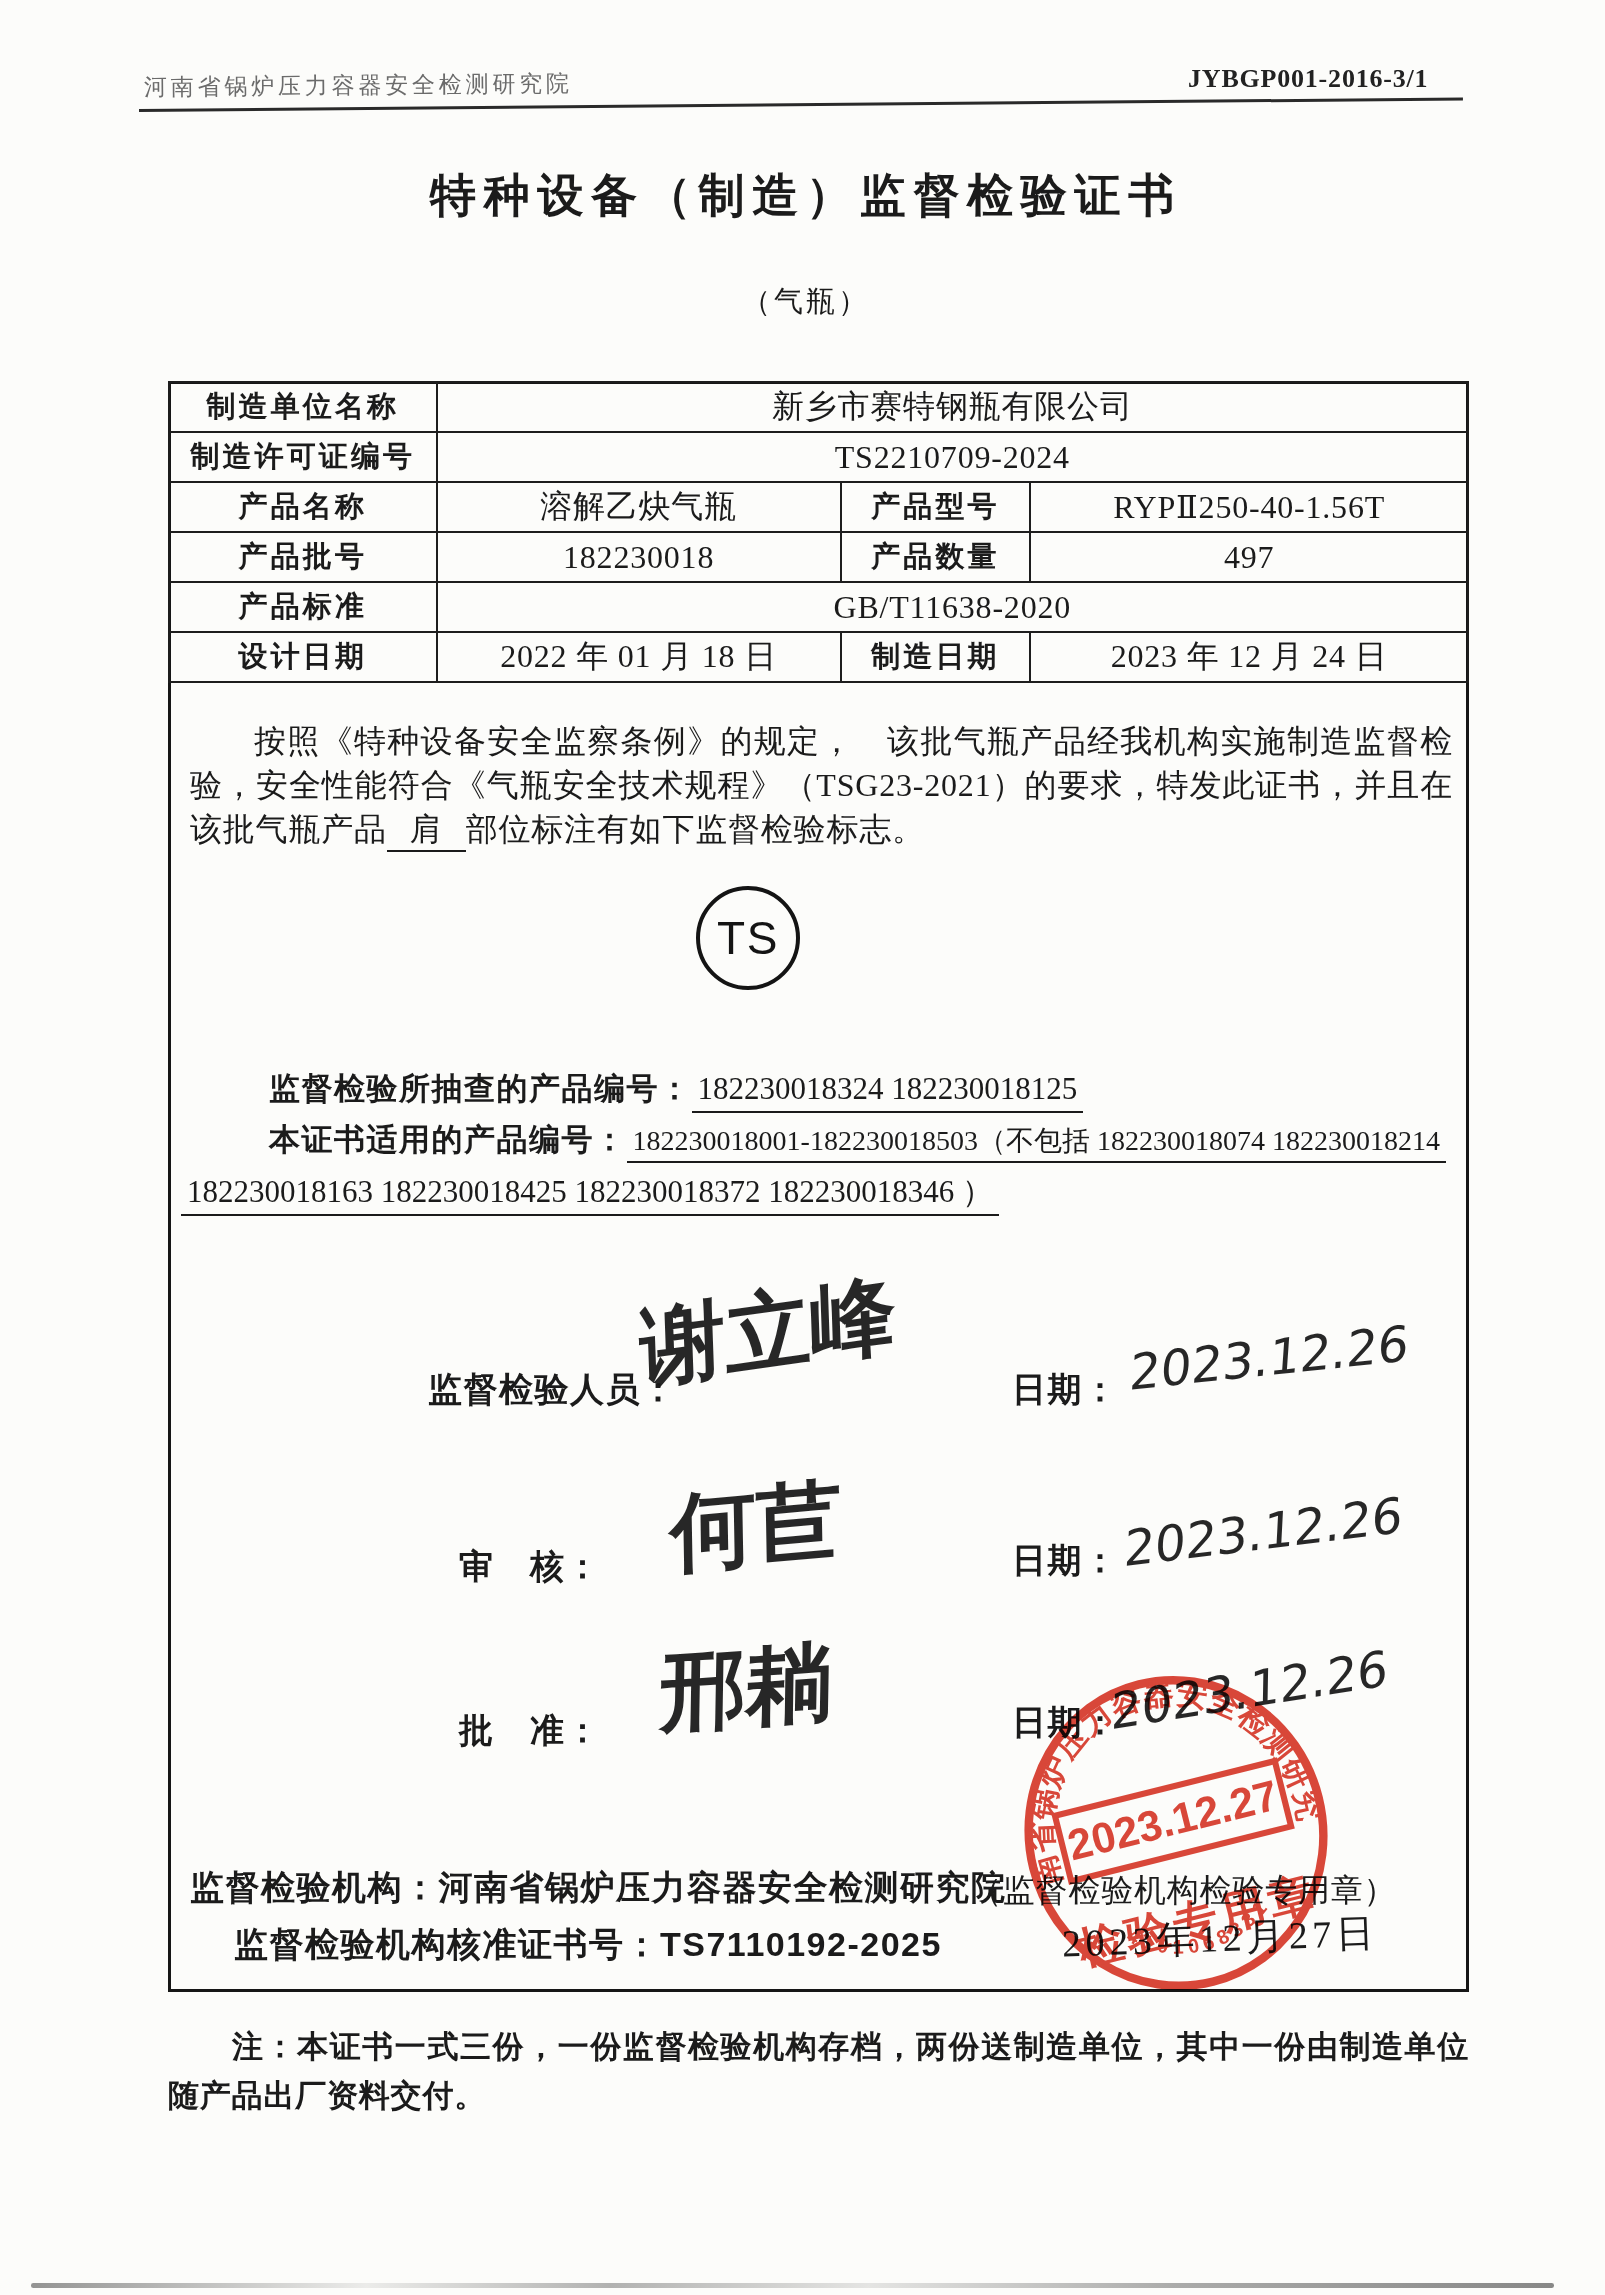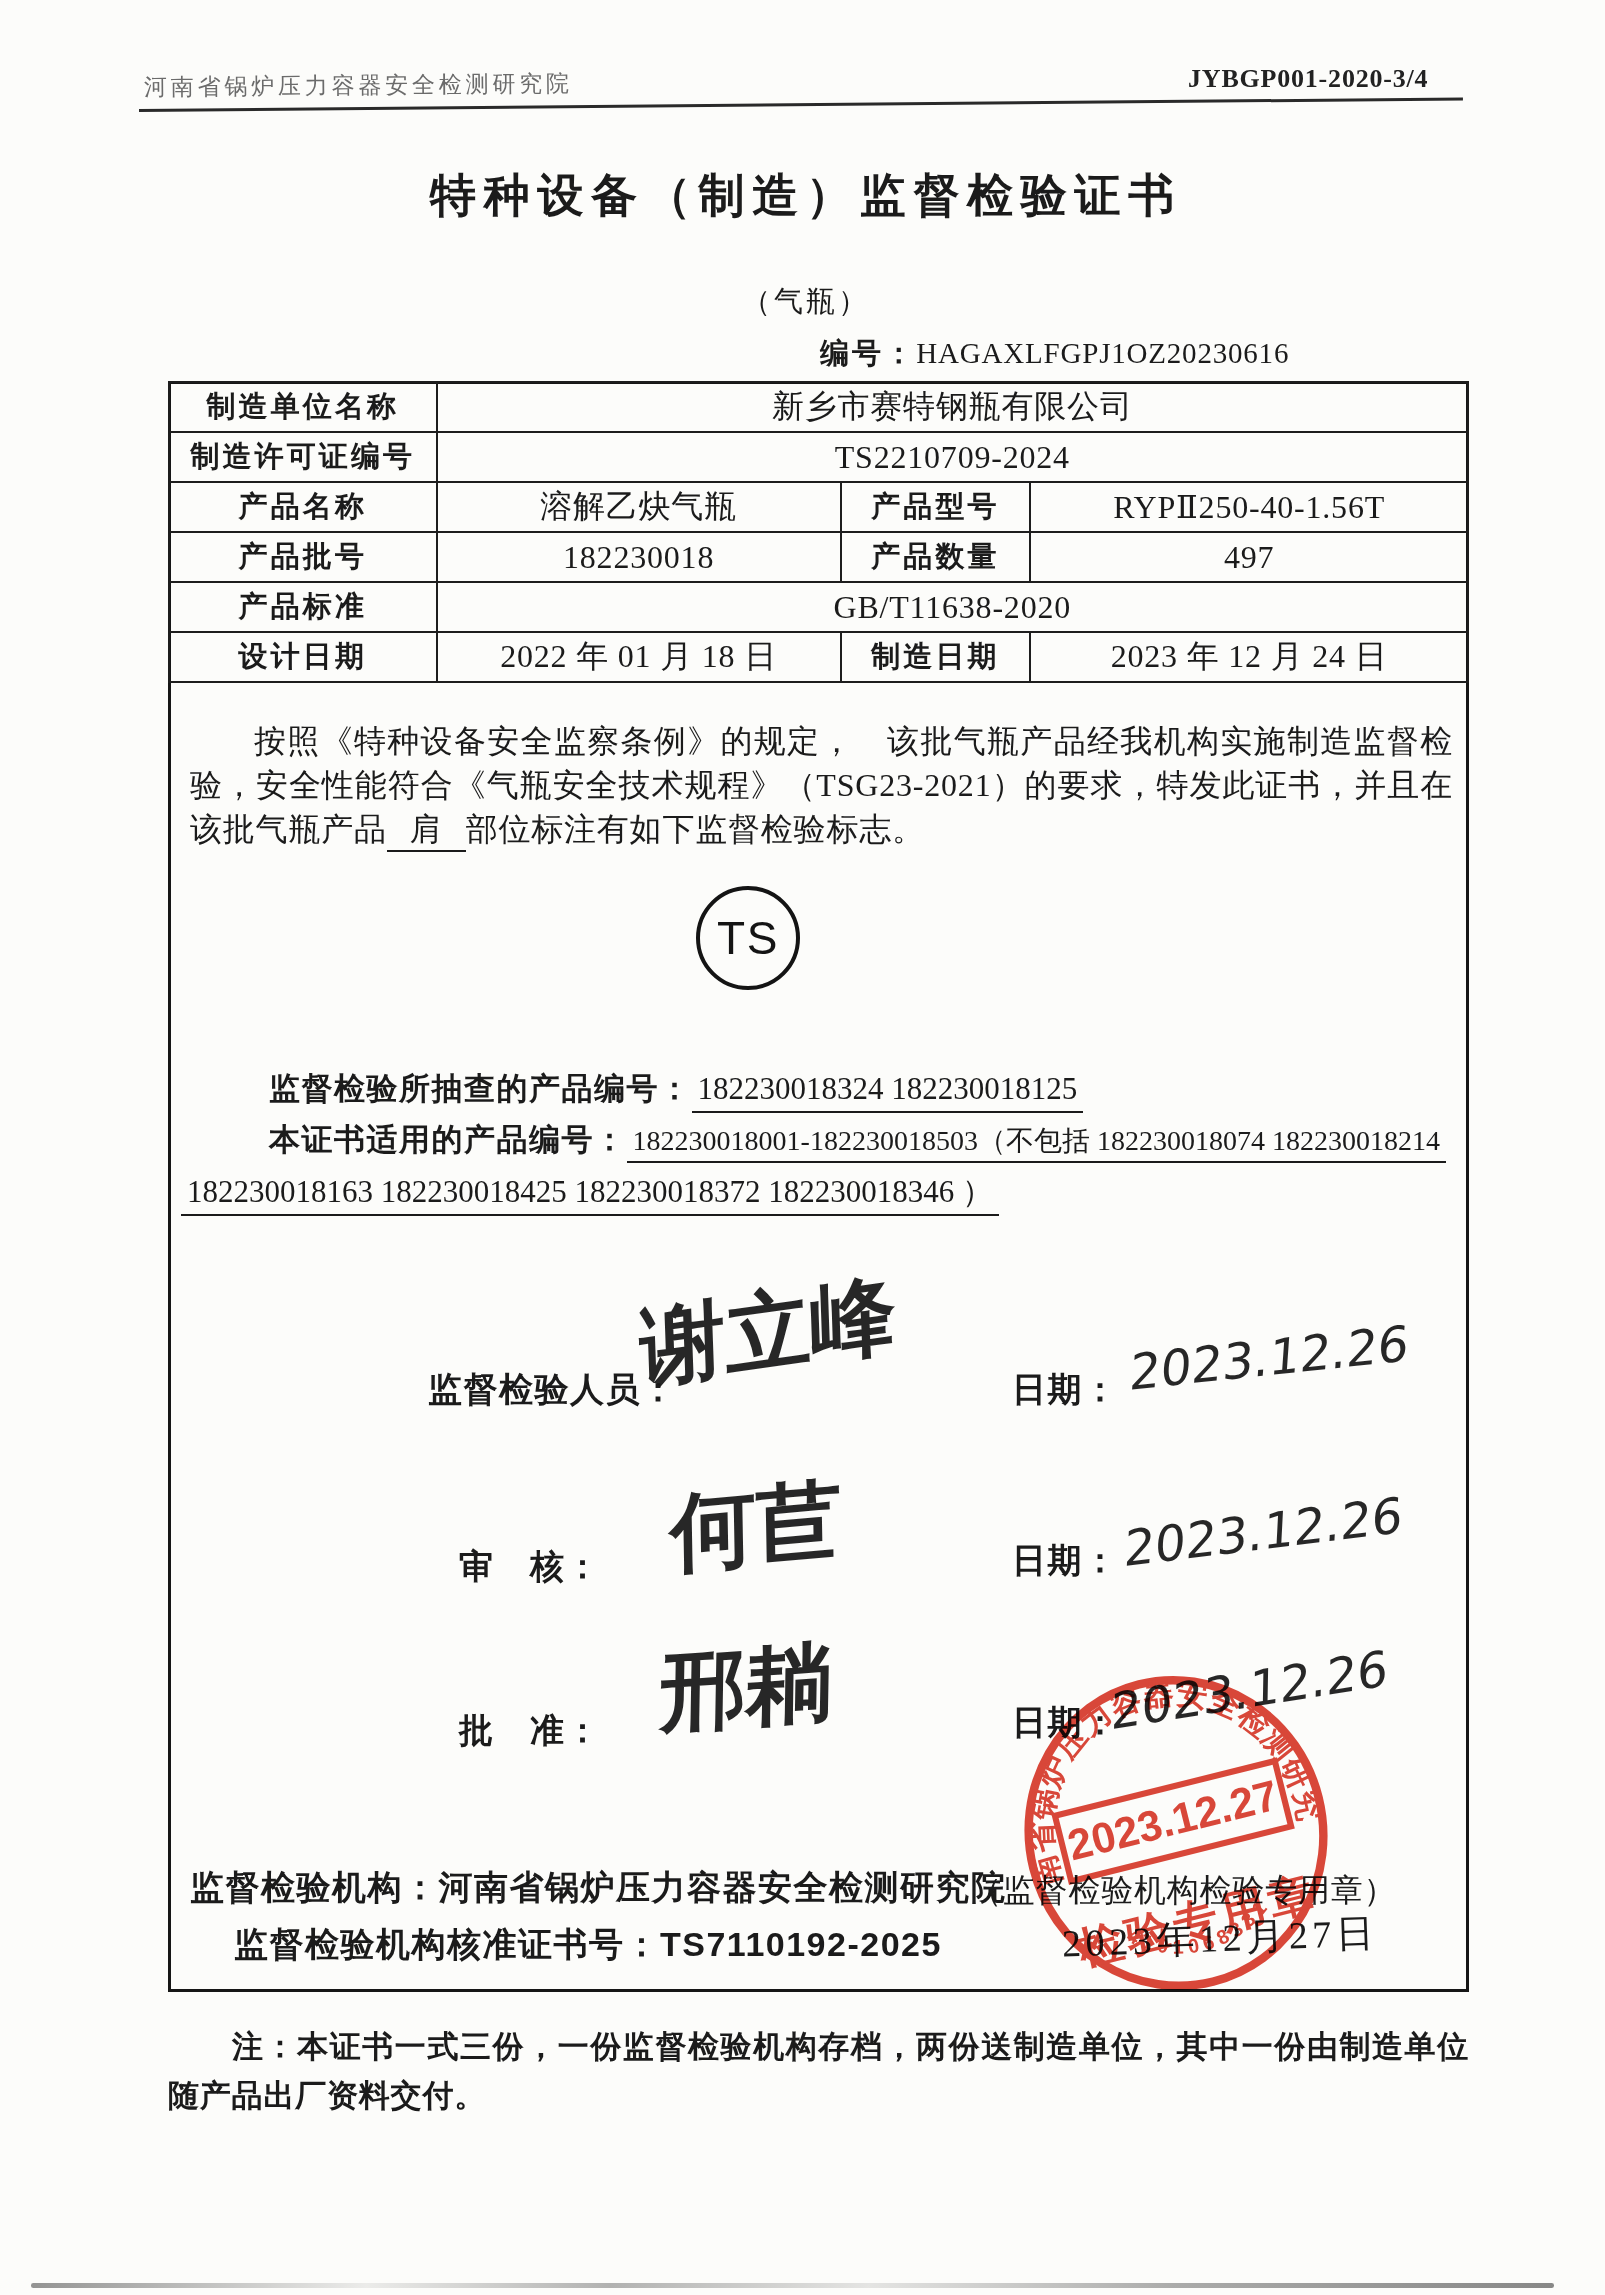--- a/index.html
+++ b/index.html
@@ -58,28 +58,25 @@
   .scan-edge{left:31px;top:2283px;width:1523px;height:5.4px;
     background:linear-gradient(90deg,rgba(20,20,20,.45),rgba(20,20,20,.07) 22%,rgba(20,20,20,.32) 38%,rgba(20,20,20,.1) 55%,rgba(20,20,20,.35) 75%,rgba(20,20,20,.5));
     border-radius:2.3px;}
 </style>
 </head>
 <body>
 
 <div id="page">
 
   <div class="abs hdr-left">河南省锅炉压力容器安全检测研究院</div>
-  <div class="abs hdr-right">JYBGP001-2020-3/4</div>
+  <div class="abs hdr-right">JYBGP001-2016-3/1</div>
   <div class="abs hdr-rule"></div>
 
   <div class="abs title">特种设备（制造）监督检验证书</div>
   <div class="abs subtitle">（气瓶）</div>
-  <div class="abs certno">
-    <span class="lbl">编号：</span><span>HAGAXLFGPJ1OZ20230616</span>
-  </div>
 
   <div class="abs mainbox"></div>
 
   <table class="info">
     <colgroup>
         <col style="width:20.6%">
         <col style="width:31.1%">
         <col style="width:14.6%">
         <col style="width:33.7%">
       </colgroup>

